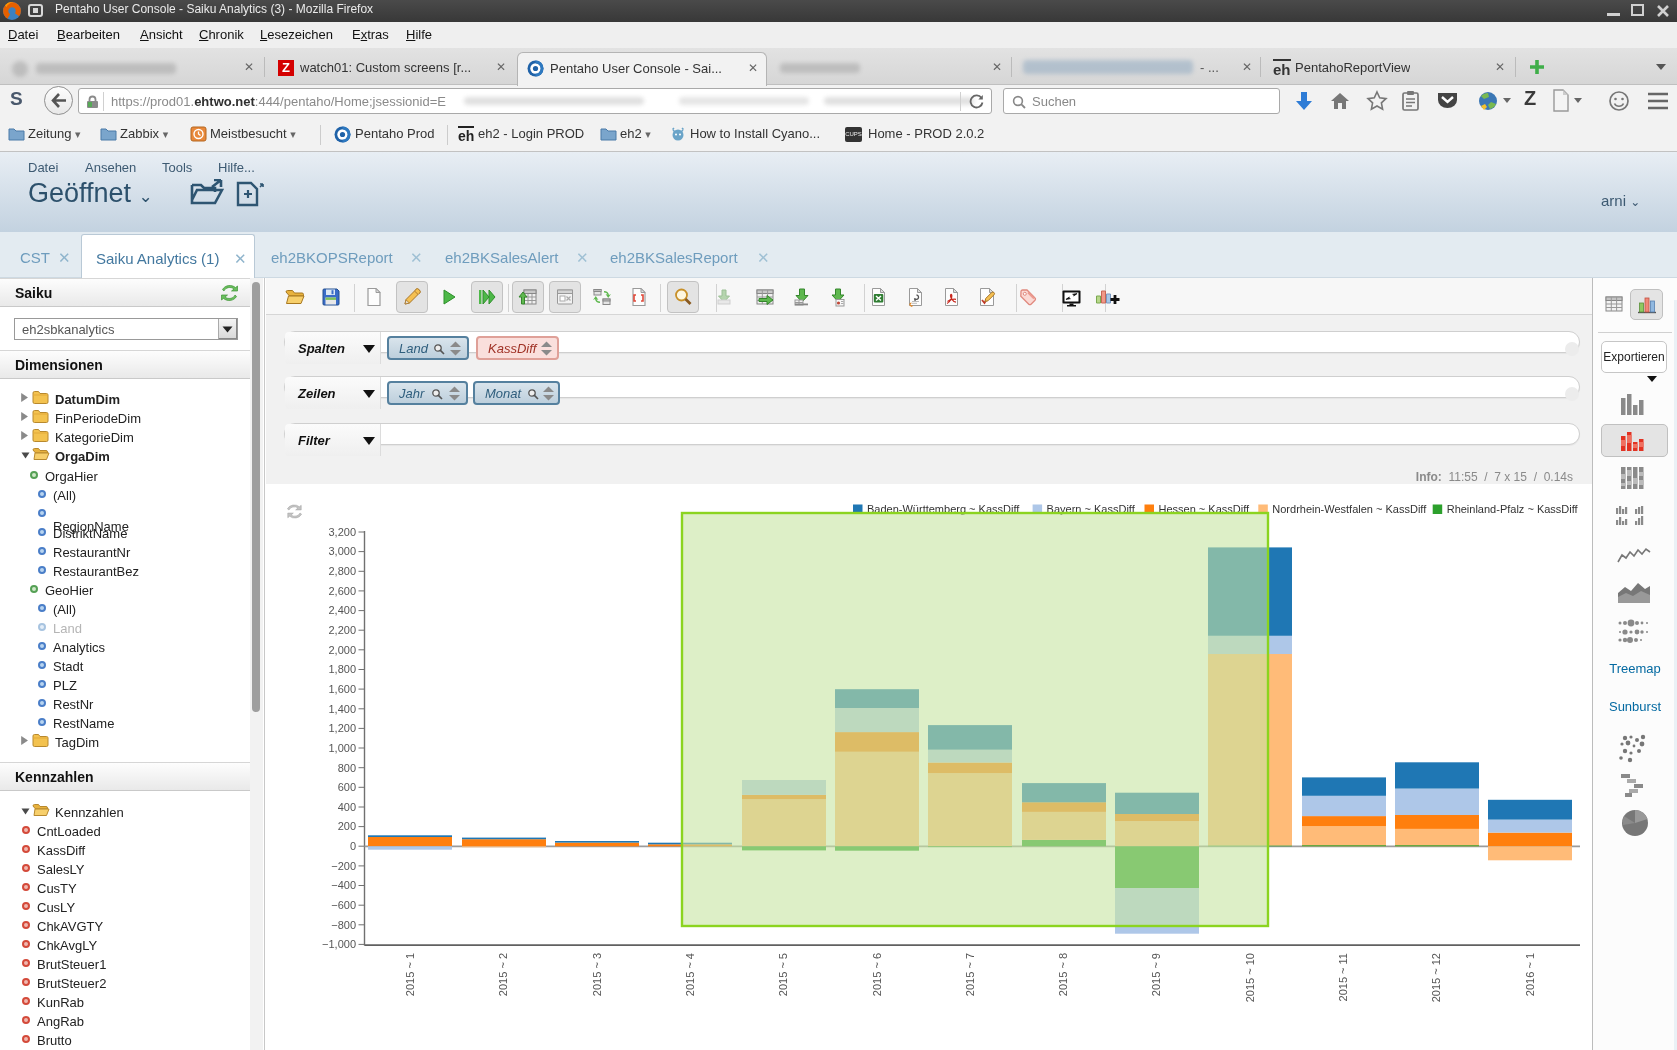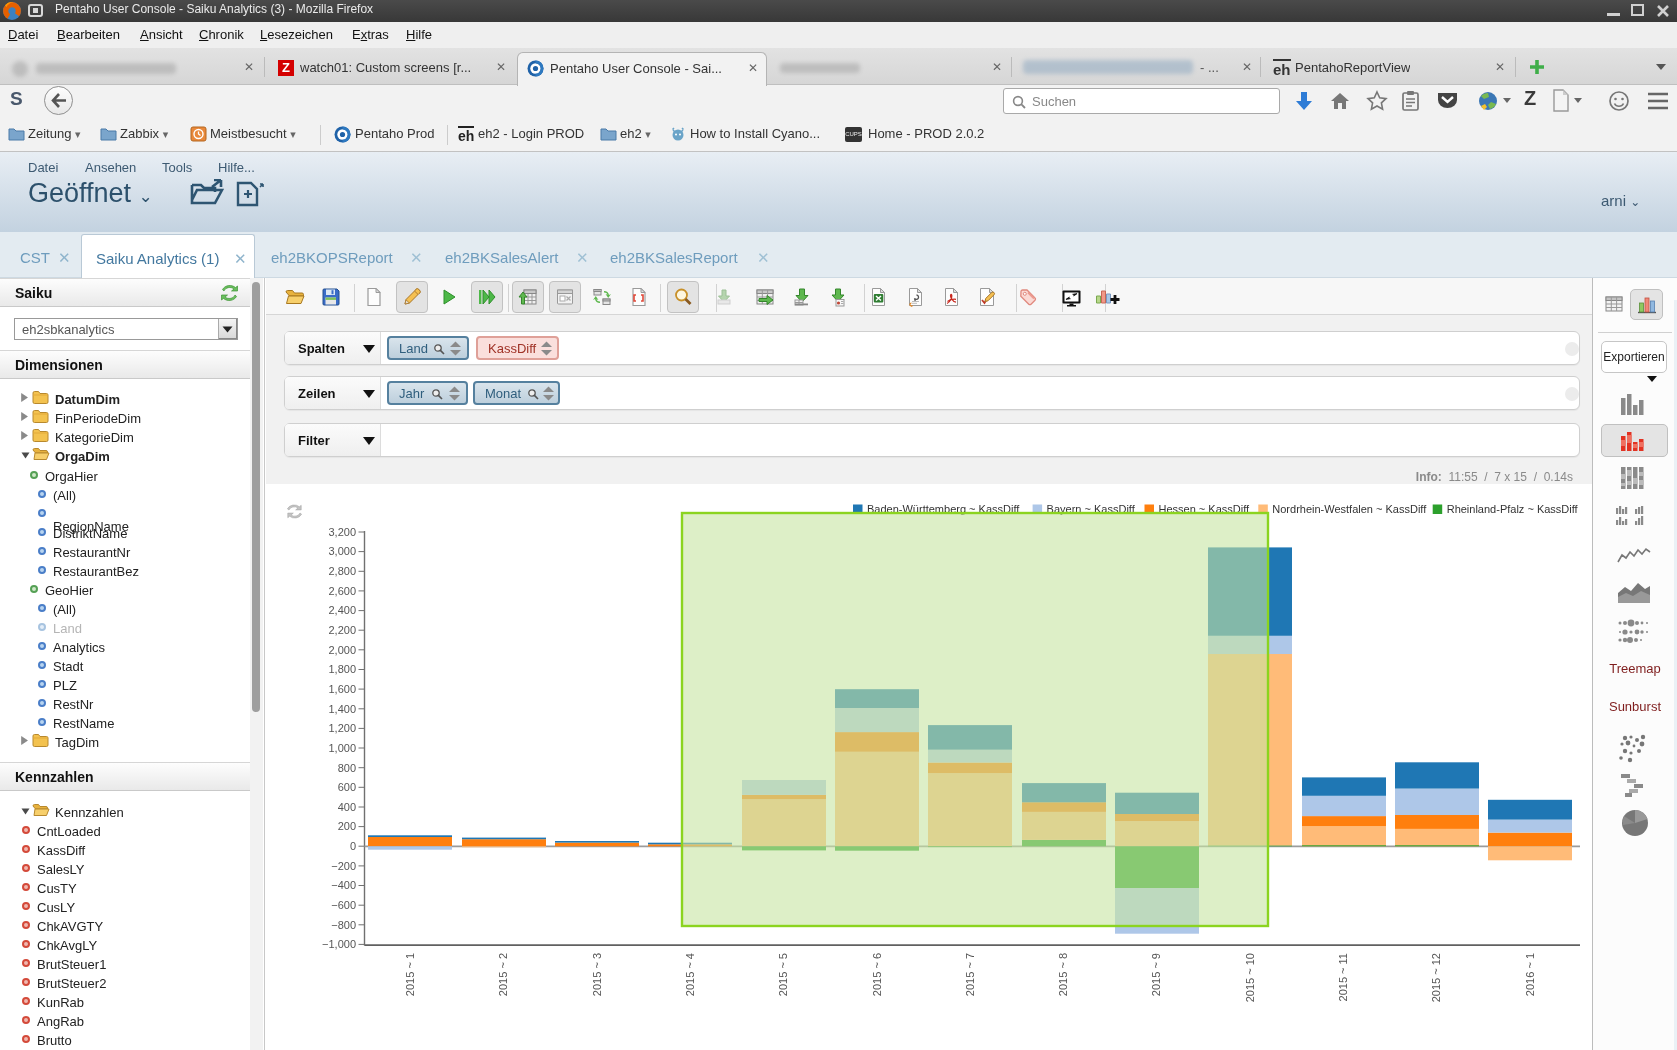--- a/index.html
+++ b/index.html
@@ -72,38 +72,38 @@
 #sscroll { position:absolute; left:250px; top:0px; width:13px; height:772px; background:#f2f2f2; }
 #sthumb { position:absolute; left:2px; top:4px; width:8px; height:430px; background:#9e9e9e; border-radius:4px; }
 
 
 #main { left:266px; top:278px; width:1327px; height:772px; background:#f1f1f1; }
 #stoolbar { position:absolute; left:0; top:0; width:1327px; height:37px;
   background:#f7f7f7; border-bottom:1px solid #d6d6d6; }
 .tbsep { position:absolute; top:6px; width:1px; height:28px; background:#d2d2d2; }
 .tbbox { position:absolute; top:3px; width:32px; height:32px; background:#e3e3e3;
   border:1px solid #c2c2c2; border-radius:4px; }
-.rowbox { position:absolute; left:18px; width:1296px; height:34px; background:#fff;
-  border:1px solid #cfcfcf; border-radius:6px; box-shadow:0 1px 1px rgba(0,0,0,0.05); }
+.rowbox { position:absolute; left:18px; width:1296px; height:22px; background:#fff;
+  border:1px solid #cfcfcf; border-radius:11px; box-shadow:0 1px 1px rgba(0,0,0,0.05);font-style:italic; }
 .rowlab { position:absolute; left:0; top:0; width:96px; height:32px;
   background:linear-gradient(#fbfbfb,#efefef); border-right:1px solid #dcdcdc;
   border-radius:4px 0 0 4px; font-weight:bold; font-size:13px; color:#111; }
 .rowlab span { position:absolute; left:13px; top:9px; }
 .rowlab .tri { position:absolute; left:78px; top:13px; width:0; height:0;
   border-left:6px solid transparent; border-right:6px solid transparent; border-top:8px solid #111; }
 .chip { position:absolute; top:4px; height:24px; border-radius:4px; font-size:13px; }
 .chip.blue { background:linear-gradient(#d9e4ec,#bdcfdc); border:2px solid #55809e; color:#2f5e7d; }
 .chip.pink { background:#fadfdc; border:2px solid #dfa098; color:#a03226; }
 #infoline { position:absolute; font-size:12px; color:#8a8a8a; top:192px; right:20px; }
 #chartarea { position:absolute; left:0; top:206px; width:1326px; height:566px; background:#fff; }
 
 
 #rightpanel { left:1592px; top:278px; width:85px; height:772px; background:#fcfcfc; border-left:1px solid #bcbcbc; }
 .rbox { position:absolute; background:#e4e4e4; border:1px solid #c0c0c0; border-radius:5px; }
-.rlabel { position:absolute; width:84px; text-align:center; font-size:13px; color:#7f1d1d; }
+.rlabel { position:absolute; width:84px; text-align:center; font-size:13px; color:#0369a1; }
 #exportbtn { position:absolute; left:8px; top:63px; width:66px; height:32px; background:#fff;
   border:1px solid #c6c6c6; border-radius:5px; font-size:12px; color:#222; text-align:center; line-height:30px;}
 </style>
 </head>
 <body>
 <div id="page">
 
 <div id="titlebar" class="abs">
   <svg class="abs" style="left:2px;top:1px" width="20" height="20" viewBox="0 0 20 20">
     <circle cx="10" cy="10" r="9" fill="#3d81c0"></circle>
@@ -183,20 +183,37 @@
         <path d="M1 1 L6 7 L11 1z" fill="#555"></path>
       </svg>
 </div>
 
 <div id="navbar" class="abs">
   <span class="abs" style="left:10px;top:3px;font-size:19px;font-weight:bold;color:#49586c">S</span>
   <span class="abs" style="left:44px;top:1px;width:29px;height:29px;border:1px solid #909090;border-radius:50%;background:linear-gradient(#fdfdfd,#e8e8e8)"></span>
   <svg class="abs" style="left:51px;top:8px" width="16" height="15" viewBox="0 0 16 15">
         <path d="M8 1 L2 7.5 L8 14 M2 7.5 H15" stroke="#555" stroke-width="2.6" fill="none"></path>
       </svg>
+  <div id="urlbar">
+    <svg class="abs" style="left:7px;top:6px" width="13" height="14" viewBox="0 0 13 14">
+      <rect x="1" y="6" width="11" height="7" rx="1" fill="#8a8a8a"></rect>
+      <path d="M3.5 6 V4.5 a3 3 0 0 1 6 0 V6" stroke="#8a8a8a" stroke-width="1.8" fill="none"></path>
+      <rect x="2" y="7" width="4" height="5" fill="#57a957"></rect>
+    </svg>
+    <span class="abs" style="left:24px;top:3px;width:1px;height:19px;background:#d0d0d0"></span>
+    <span class="abs" style="left:32px;top:5px;color:#8a8a8a">https://prod01.<b style="color:#303030">ehtwo.net</b>:444/pentaho/Home;jsessionid=E</span>
+    <span class="blur1" style="left:385px;top:8px;width:180px;height:8px;opacity:0.3"></span>
+    <span class="blur1" style="left:600px;top:8px;width:130px;height:8px;opacity:0.25"></span>
+    <span class="blur1" style="left:745px;top:8px;width:150px;height:8px;opacity:0.3"></span>
+    <span class="abs" style="left:881px;top:3px;width:1px;height:19px;background:#d0d0d0"></span>
+    <svg class="abs" style="left:890px;top:5px" width="15" height="15" viewBox="0 0 15 15">
+          <path d="M12.5 4 A6 6 0 1 0 13.5 8.5" stroke="#666" stroke-width="1.8" fill="none"></path>
+          <path d="M13.8 1 L13.8 5.5 L9.3 5.5z" fill="#666"></path>
+        </svg>
+  </div>
   <div id="searchbar">
     <svg class="abs" style="left:8px;top:6px" width="14" height="14" viewBox="0 0 14 14">
           <circle cx="6" cy="6" r="4.4" stroke="#888" stroke-width="1.6" fill="none"></circle>
           <path d="M9.2 9.2 L13 13" stroke="#888" stroke-width="1.8"></path>
         </svg>
     <span class="abs" style="left:28px;top:5px">Suchen</span>
   </div>
   <svg class="abs" style="left:1293px;top:5px" width="22" height="22" viewBox="0 0 22 22">
         <path d="M8 2 h6 v9 h5 L11 20 L3 11 h5z" fill="#2e7cd6"></path>
       </svg>

